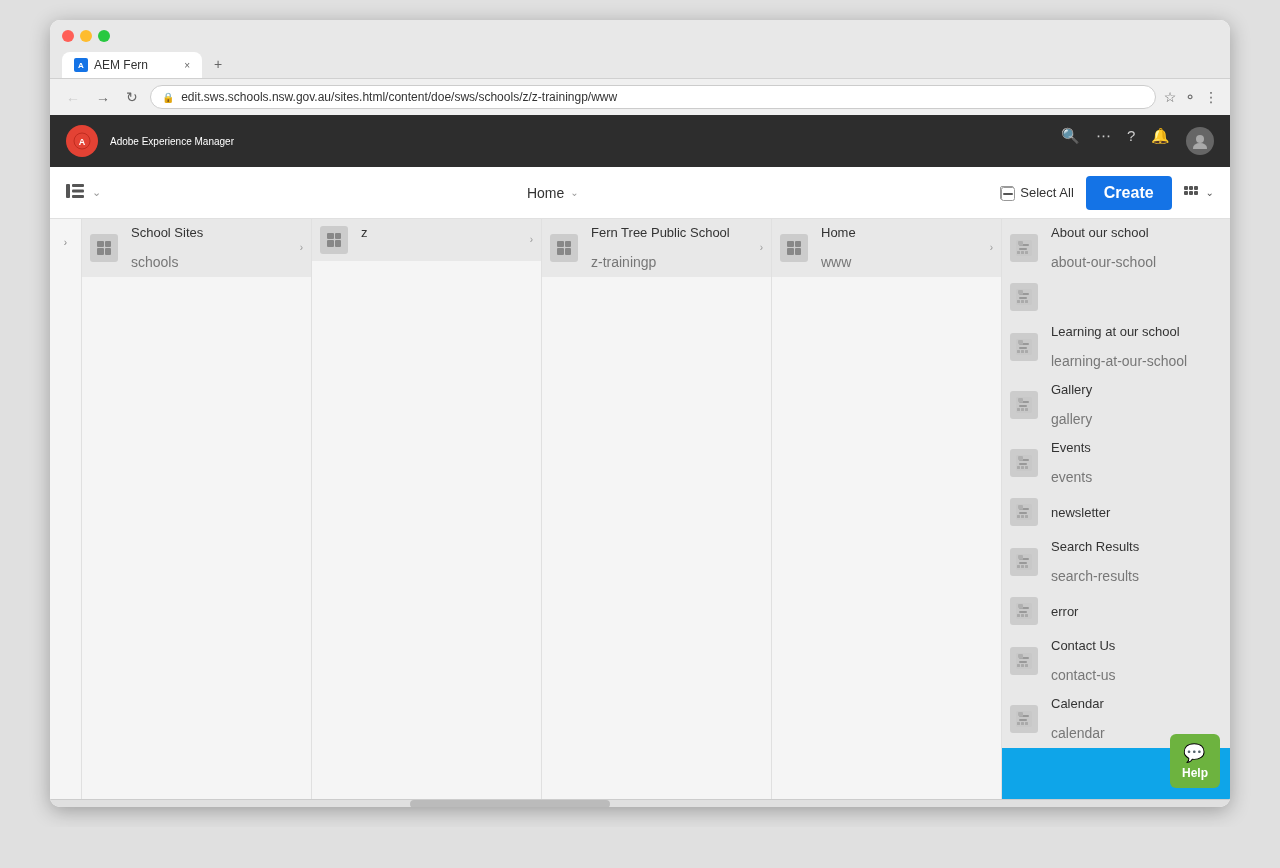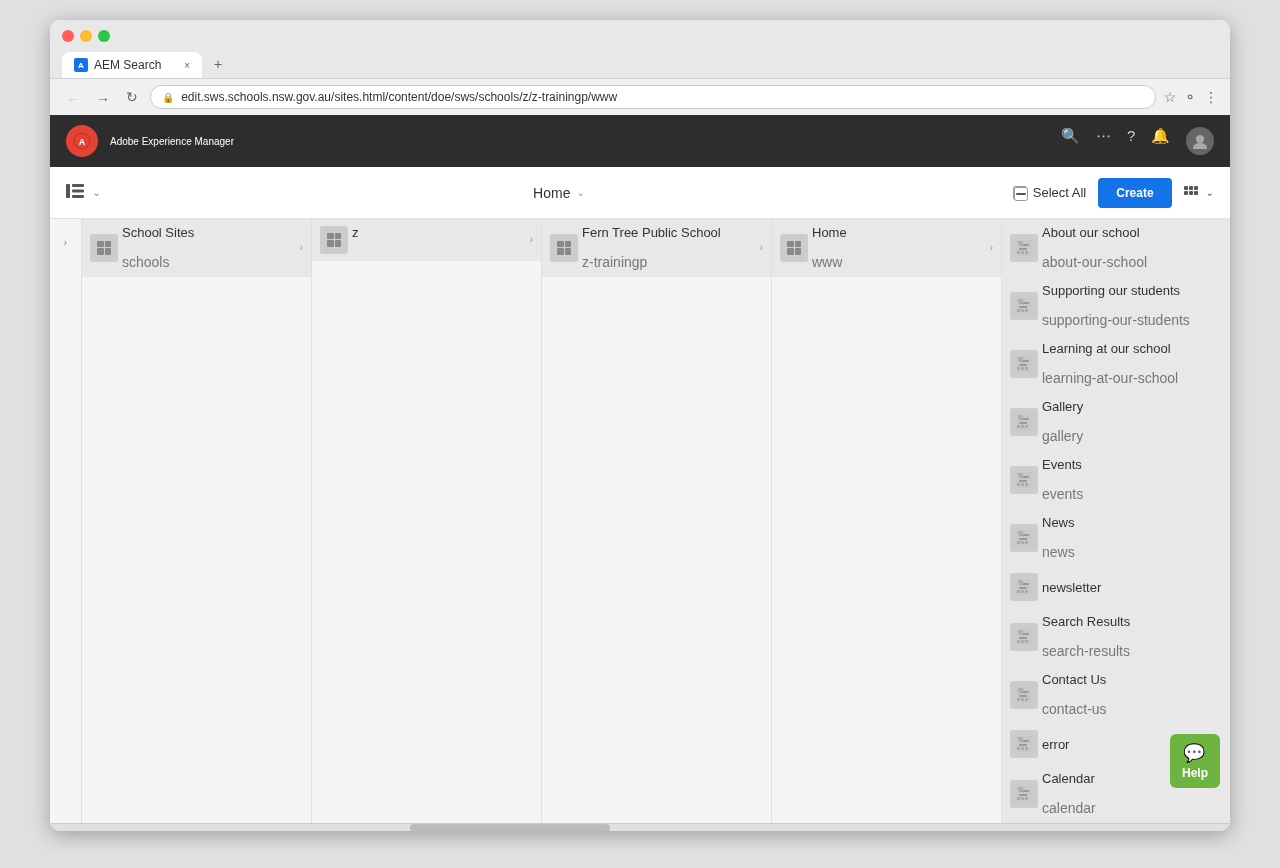--- a/index.html
+++ b/index.html
@@ -209,21 +209,21 @@
       height: 14px;
       border: 1px solid #999;
       border-radius: 2px;
     }
     .create-btn {
       background: #1473e6;
       color: white;
       border: none;
       padding: 8px 18px;
       border-radius: 4px;
-      font-size: 12px;
+      font-size: 16px;
       font-weight: 600;
       cursor: pointer;
     }
     .view-toggle {
       display: flex;
       align-items: center;
       gap: 4px;
       color: #555;
       cursor: pointer;
       font-size: 14px;
@@ -251,21 +251,21 @@
       justify-content: center;
       padding-top: 10px;
     }
     .column-item {
       display: flex;
       align-items: center;
       padding: 6px 8px;
       cursor: pointer;
       border-bottom: 1px solid #e8e8e8;
       background: #e8e8e8;
-      gap: 4px;
+      gap: 13px;
     }
     .item-icon {
       width: 28px;
       height: 28px;
       background: #ccc;
       border-radius: 3px;
       flex-shrink: 0;
       display: flex;
       align-items: center;
       justify-content: center;
@@ -363,21 +363,21 @@
         <div class="traffic-light tl-red"></div>
         <div class="traffic-light tl-yellow"></div>
         <div class="traffic-light tl-green"></div>
       </div>
     </div>
     <div class="tab-bar">
       <div class="tab">
         <div class="tab-favicon">
           <span>A</span>
         </div>
-        <span>AEM Search</span>
+        <span>AEM Fern</span>
         <span class="tab-close">×</span>
       </div>
       <div class="tab-new">+</div>
     </div>
   </div>
 
   <div class="address-bar">
     <span class="nav-btn disabled">←</span>
     <span class="nav-btn">→</span>
     <span class="nav-btn">↻</span>
@@ -559,24 +559,20 @@
           <rect width="16" height="16" x="1" y="1" rx="2" fill="#c8c8c8"></rect>
           <rect width="10" height="2" x="4" y="5" rx="1" fill="#999"></rect>
           <rect width="8" height="2" x="4" y="9" rx="1" fill="#999"></rect>
           <rect width="4" height="1.5" x="4" y="5" rx="0.5" fill="#bbb"></rect>
           <rect x="3" y="2" width="5" height="4" rx="1" fill="#b0b0b0"></rect>
           <rect x="2" y="12" width="3" height="3" rx="0.5" fill="#aaa"></rect>
           <rect x="6" y="12" width="3" height="3" rx="0.5" fill="#aaa"></rect>
           <rect x="10" y="12" width="3" height="3" rx="0.5" fill="#aaa"></rect>
         </svg>
       </div>
-      <div class="item-text">
-        <div class="item-name">Supporting our students</div>
-        <div class="item-slug">supporting-our-students</div>
-      </div>
 
     </div>
         <div class="column-item">
       <div class="item-icon">
         <svg width="18" height="18" viewBox="0 0 18 18">
           <rect width="16" height="16" x="1" y="1" rx="2" fill="#c8c8c8"></rect>
           <rect width="10" height="2" x="4" y="5" rx="1" fill="#999"></rect>
           <rect width="8" height="2" x="4" y="9" rx="1" fill="#999"></rect>
           <rect width="4" height="1.5" x="4" y="5" rx="0.5" fill="#bbb"></rect>
           <rect x="3" y="2" width="5" height="4" rx="1" fill="#b0b0b0"></rect>
@@ -636,39 +632,20 @@
           <rect width="10" height="2" x="4" y="5" rx="1" fill="#999"></rect>
           <rect width="8" height="2" x="4" y="9" rx="1" fill="#999"></rect>
           <rect width="4" height="1.5" x="4" y="5" rx="0.5" fill="#bbb"></rect>
           <rect x="3" y="2" width="5" height="4" rx="1" fill="#b0b0b0"></rect>
           <rect x="2" y="12" width="3" height="3" rx="0.5" fill="#aaa"></rect>
           <rect x="6" y="12" width="3" height="3" rx="0.5" fill="#aaa"></rect>
           <rect x="10" y="12" width="3" height="3" rx="0.5" fill="#aaa"></rect>
         </svg>
       </div>
       <div class="item-text">
-        <div class="item-name">News</div>
-        <div class="item-slug">news</div>
-      </div>
-
-    </div>
-        <div class="column-item">
-      <div class="item-icon">
-        <svg width="18" height="18" viewBox="0 0 18 18">
-          <rect width="16" height="16" x="1" y="1" rx="2" fill="#c8c8c8"></rect>
-          <rect width="10" height="2" x="4" y="5" rx="1" fill="#999"></rect>
-          <rect width="8" height="2" x="4" y="9" rx="1" fill="#999"></rect>
-          <rect width="4" height="1.5" x="4" y="5" rx="0.5" fill="#bbb"></rect>
-          <rect x="3" y="2" width="5" height="4" rx="1" fill="#b0b0b0"></rect>
-          <rect x="2" y="12" width="3" height="3" rx="0.5" fill="#aaa"></rect>
-          <rect x="6" y="12" width="3" height="3" rx="0.5" fill="#aaa"></rect>
-          <rect x="10" y="12" width="3" height="3" rx="0.5" fill="#aaa"></rect>
-        </svg>
-      </div>
-      <div class="item-text">
         <div class="item-name">newsletter</div>
 
       </div>
 
     </div>
         <div class="column-item">
       <div class="item-icon">
         <svg width="18" height="18" viewBox="0 0 18 18">
           <rect width="16" height="16" x="1" y="1" rx="2" fill="#c8c8c8"></rect>
           <rect width="10" height="2" x="4" y="5" rx="1" fill="#999"></rect>
@@ -693,41 +670,41 @@
           <rect width="10" height="2" x="4" y="5" rx="1" fill="#999"></rect>
           <rect width="8" height="2" x="4" y="9" rx="1" fill="#999"></rect>
           <rect width="4" height="1.5" x="4" y="5" rx="0.5" fill="#bbb"></rect>
           <rect x="3" y="2" width="5" height="4" rx="1" fill="#b0b0b0"></rect>
           <rect x="2" y="12" width="3" height="3" rx="0.5" fill="#aaa"></rect>
           <rect x="6" y="12" width="3" height="3" rx="0.5" fill="#aaa"></rect>
           <rect x="10" y="12" width="3" height="3" rx="0.5" fill="#aaa"></rect>
         </svg>
       </div>
       <div class="item-text">
+        <div class="item-name">error</div>
+
+      </div>
+
+    </div>
+        <div class="column-item">
+      <div class="item-icon">
+        <svg width="18" height="18" viewBox="0 0 18 18">
+          <rect width="16" height="16" x="1" y="1" rx="2" fill="#c8c8c8"></rect>
+          <rect width="10" height="2" x="4" y="5" rx="1" fill="#999"></rect>
+          <rect width="8" height="2" x="4" y="9" rx="1" fill="#999"></rect>
+          <rect width="4" height="1.5" x="4" y="5" rx="0.5" fill="#bbb"></rect>
+          <rect x="3" y="2" width="5" height="4" rx="1" fill="#b0b0b0"></rect>
+          <rect x="2" y="12" width="3" height="3" rx="0.5" fill="#aaa"></rect>
+          <rect x="6" y="12" width="3" height="3" rx="0.5" fill="#aaa"></rect>
+          <rect x="10" y="12" width="3" height="3" rx="0.5" fill="#aaa"></rect>
+        </svg>
+      </div>
+      <div class="item-text">
         <div class="item-name">Contact Us</div>
         <div class="item-slug">contact-us</div>
-      </div>
-
-    </div>
-        <div class="column-item">
-      <div class="item-icon">
-        <svg width="18" height="18" viewBox="0 0 18 18">
-          <rect width="16" height="16" x="1" y="1" rx="2" fill="#c8c8c8"></rect>
-          <rect width="10" height="2" x="4" y="5" rx="1" fill="#999"></rect>
-          <rect width="8" height="2" x="4" y="9" rx="1" fill="#999"></rect>
-          <rect width="4" height="1.5" x="4" y="5" rx="0.5" fill="#bbb"></rect>
-          <rect x="3" y="2" width="5" height="4" rx="1" fill="#b0b0b0"></rect>
-          <rect x="2" y="12" width="3" height="3" rx="0.5" fill="#aaa"></rect>
-          <rect x="6" y="12" width="3" height="3" rx="0.5" fill="#aaa"></rect>
-          <rect x="10" y="12" width="3" height="3" rx="0.5" fill="#aaa"></rect>
-        </svg>
-      </div>
-      <div class="item-text">
-        <div class="item-name">error</div>
-
       </div>
 
     </div>
         <div class="column-item">
       <div class="item-icon">
         <svg width="18" height="18" viewBox="0 0 18 18">
           <rect width="16" height="16" x="1" y="1" rx="2" fill="#c8c8c8"></rect>
           <rect width="10" height="2" x="4" y="5" rx="1" fill="#999"></rect>
           <rect width="8" height="2" x="4" y="9" rx="1" fill="#999"></rect>
           <rect width="4" height="1.5" x="4" y="5" rx="0.5" fill="#bbb"></rect>

